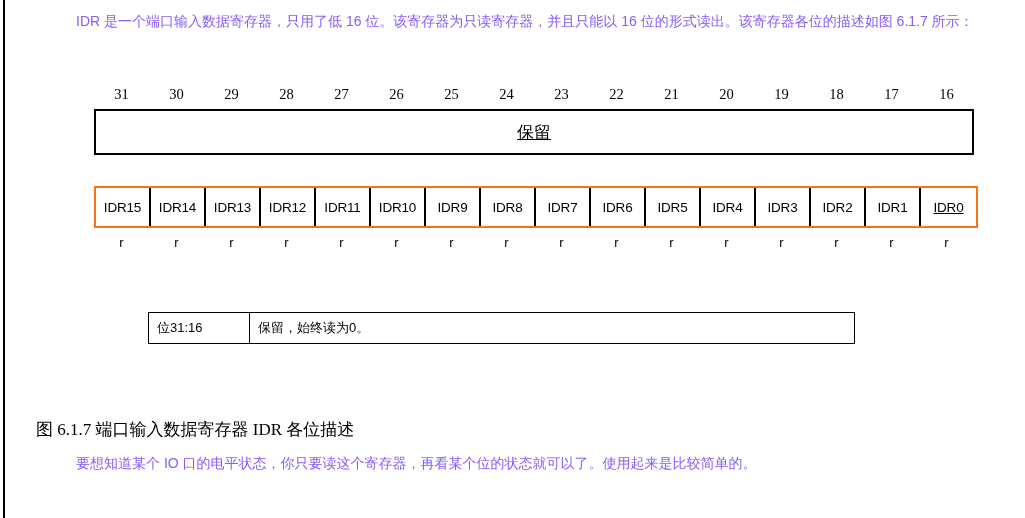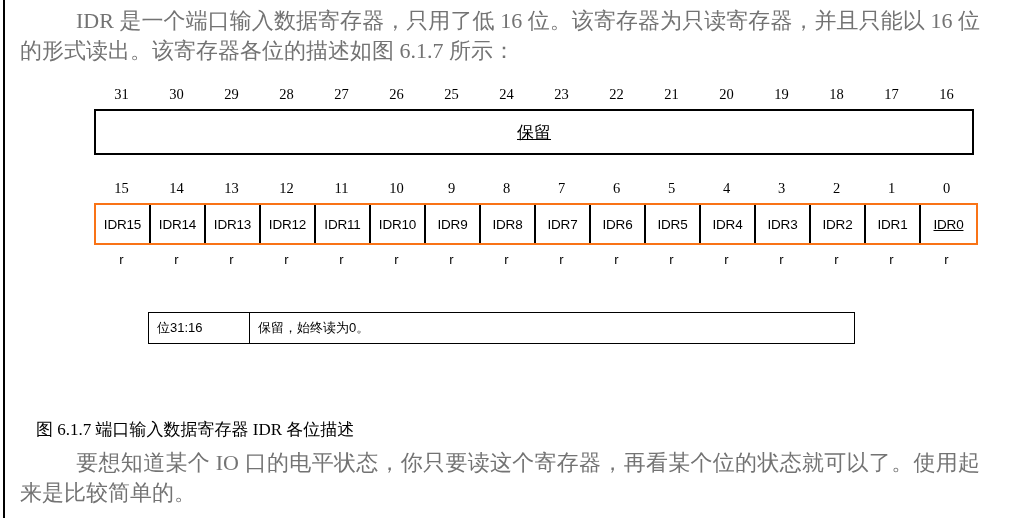--- a/index.html
+++ b/index.html
@@ -22,24 +22,24 @@
   }
   .left-rule {
     position: absolute;
     left: 3px;
     top: 0;
     width: 2px;
     height: 518px;
     background: #000000;
   }
   .para {
-    font-size: 22px;
+    font-size: 14px;
     line-height: 30px;
-    font-family: Liberation Serif, serif;
-    color: #737373;
+    font-family: Liberation Sans, sans-serif;
+    color: #8b5cf6;
     text-align: justify;
   }
   .para-top {
     position: absolute;
     left: 20px;
     top: 6px;
     width: 960px;
   }
   .indent {
     display: inline-block;
@@ -177,38 +177,20 @@
       <div class="bitnum">18</div>
       <div class="bitnum">17</div>
       <div class="bitnum">16</div>
     </div>
     <div class="reserved-row" style="margin-top:6px;">
       <span class="reserved-label">保留</span>
     </div>
   </div>
 
   <div class="bits-block" style="left:62px; top:180px;">
-    <div class="bitnum-row">
-      <div class="bitnum">15</div>
-      <div class="bitnum">14</div>
-      <div class="bitnum">13</div>
-      <div class="bitnum">12</div>
-      <div class="bitnum">11</div>
-      <div class="bitnum">10</div>
-      <div class="bitnum">9</div>
-      <div class="bitnum">8</div>
-      <div class="bitnum">7</div>
-      <div class="bitnum">6</div>
-      <div class="bitnum">5</div>
-      <div class="bitnum">4</div>
-      <div class="bitnum">3</div>
-      <div class="bitnum">2</div>
-      <div class="bitnum">1</div>
-      <div class="bitnum">0</div>
-    </div>
     <div class="cellrow" style="margin-top:6px;">
       <div class="cell">IDR15</div>
       <div class="cell">IDR14</div>
       <div class="cell">IDR13</div>
       <div class="cell">IDR12</div>
       <div class="cell">IDR11</div>
       <div class="cell">IDR10</div>
       <div class="cell">IDR9</div>
       <div class="cell">IDR8</div>
       <div class="cell">IDR7</div>

